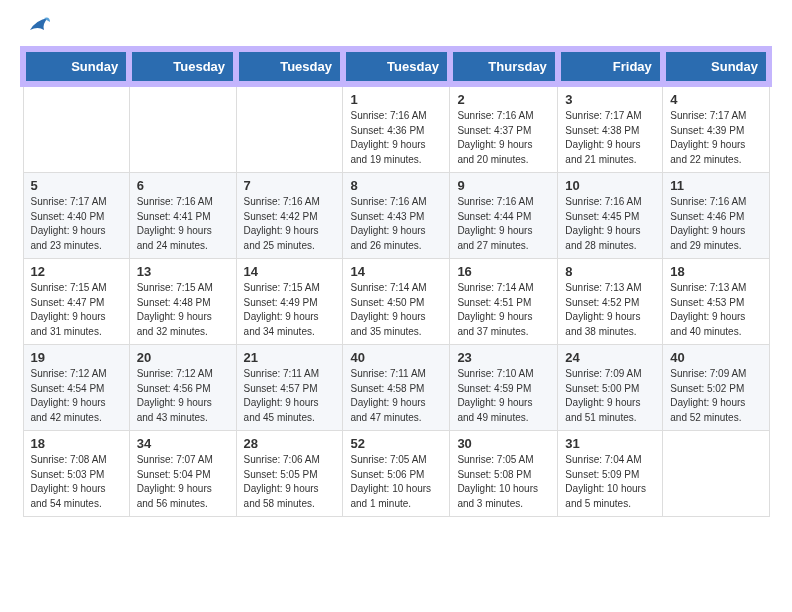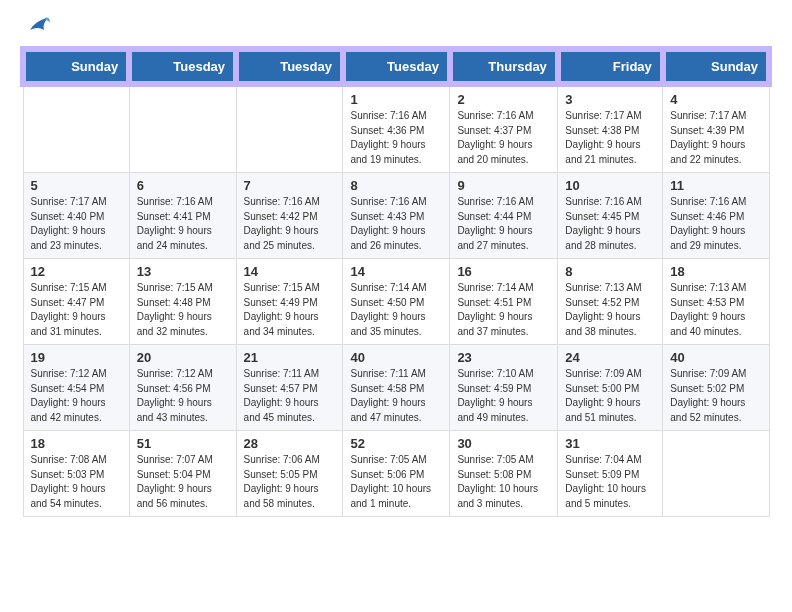--- a/index.html
+++ b/index.html
@@ -230,21 +230,21 @@
             <span class="day-number">40</span>
             <div class="day-info">Sunrise: 7:09 AM<br>Sunset: 5:02 PM<br>Daylight: 9 hours<br>and 52 minutes.</div>
           </td>
         </tr>
         <tr>
           <td>
             <span class="day-number">18</span>
             <div class="day-info">Sunrise: 7:08 AM<br>Sunset: 5:03 PM<br>Daylight: 9 hours<br>and 54 minutes.</div>
           </td>
           <td>
-            <span class="day-number">51</span>
+            <span class="day-number">34</span>
             <div class="day-info">Sunrise: 7:07 AM<br>Sunset: 5:04 PM<br>Daylight: 9 hours<br>and 56 minutes.</div>
           </td>
           <td>
             <span class="day-number">28</span>
             <div class="day-info">Sunrise: 7:06 AM<br>Sunset: 5:05 PM<br>Daylight: 9 hours<br>and 58 minutes.</div>
           </td>
           <td>
             <span class="day-number">52</span>
             <div class="day-info">Sunrise: 7:05 AM<br>Sunset: 5:06 PM<br>Daylight: 10 hours<br>and 1 minute.</div>
           </td>

